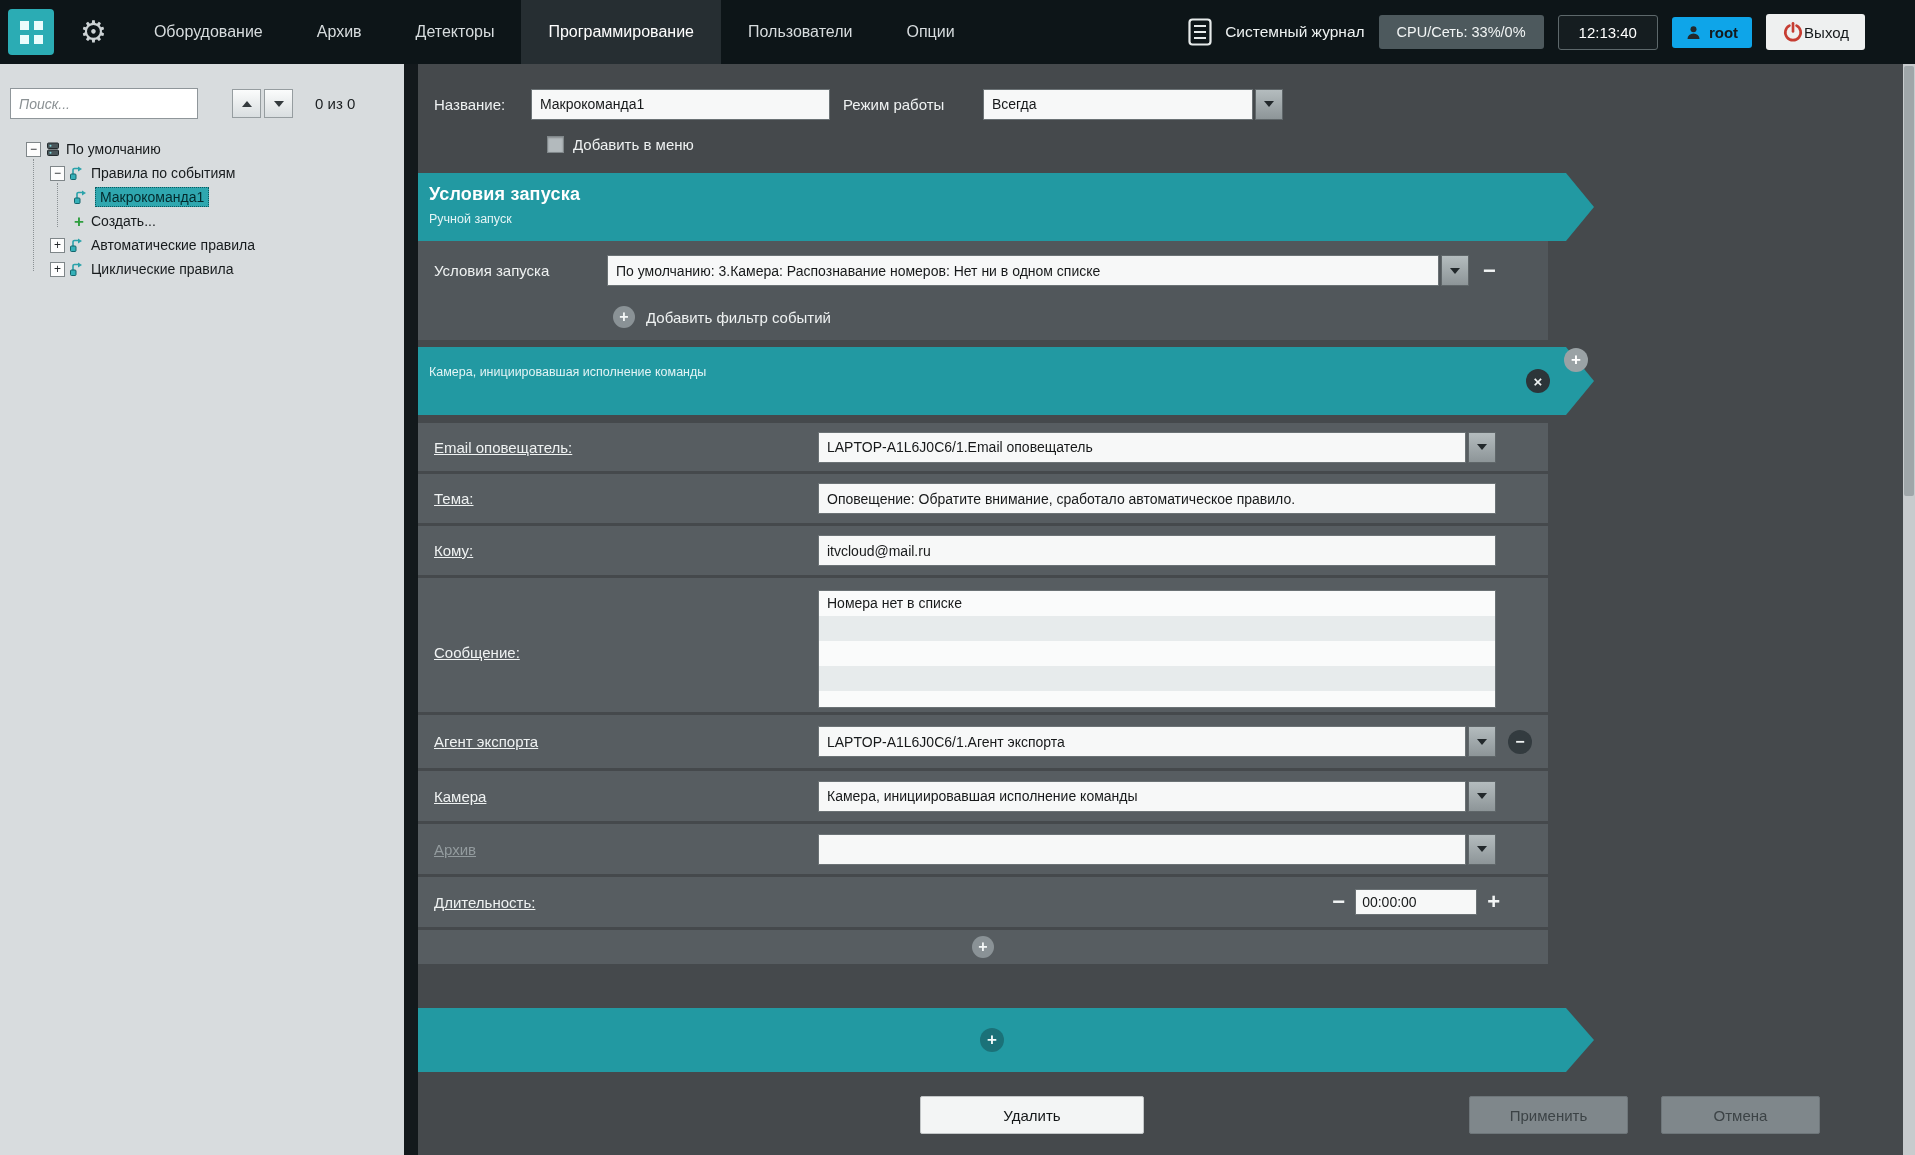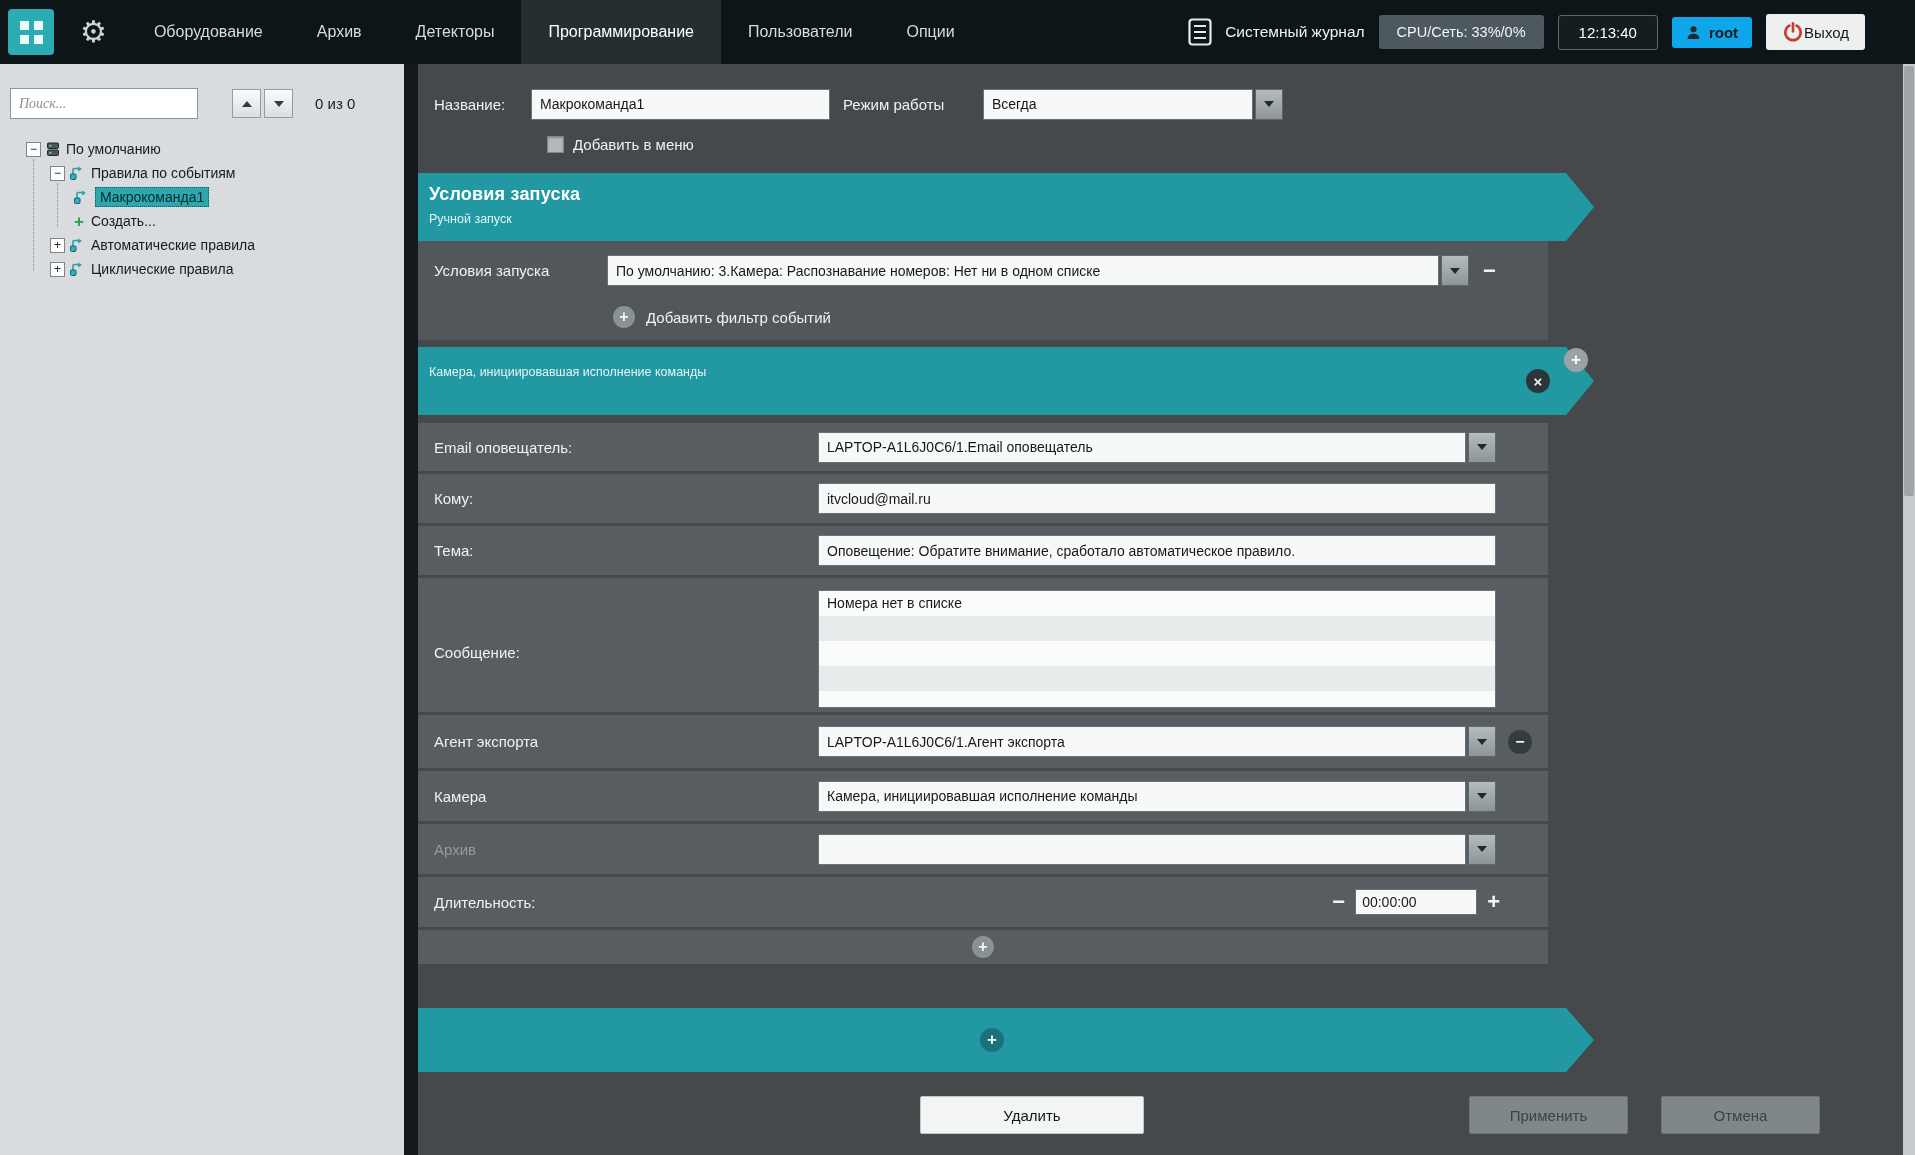--- a/index.html
+++ b/index.html
@@ -58,21 +58,21 @@
   
   .sidebar {
     position: absolute; left: 0; top: 64px; width: 404px; bottom: 0;
     background: #d8dcde; z-index: 4;
   }
   .side-divider { position: absolute; left: 404px; top: 64px; width: 14px; bottom: 0; background: #13191c; z-index: 4; }
 
   .search-row { display: flex; align-items: center; margin: 24px 10px 0 10px; }
   .search-input {
     width: 188px; height: 31px; border: 1px solid #8f969a; background: #ffffff;
-    padding: 7px 8px; font-size: 14px; color: #2b2f31; font-family: Liberation Serif, serif;
+    padding: 7px 8px; font-size: 14px; color: #2b2f31; font-family: Liberation Sans, sans-serif;
   }
   .search-input::placeholder { color: #8b9194; font-style: italic; }
   .spinners { display: flex; margin-left: 34px; gap: 3px; }
   .spin-btn {
     width: 29px; height: 29px; border: 1px solid #969da0;
     background: linear-gradient(#fbfcfc, #d9dee0);
     display: grid; place-items: center; cursor: pointer;
   }
   .tri-up { width: 0; height: 0; border-left: 5px solid transparent; border-right: 5px solid transparent; border-bottom: 6px solid #343a3d; }
   .tri-dn { width: 0; height: 0; border-left: 5px solid transparent; border-right: 5px solid transparent; border-top: 6px solid #343a3d; }
@@ -157,21 +157,21 @@
     display: grid; place-items: center; font-size: 15px; font-weight: bold; cursor: pointer;
   }
   .outside-plus {
     position: absolute; left: 1146px; top: 1px; width: 24px; height: 24px;
     border-radius: 50%; background: #9aa2a5; color: #ffffff;
     display: grid; place-items: center; font-size: 17px; font-weight: bold; cursor: pointer;
   }
 
   .form { margin-top: 8px; width: 1130px; }
   .frow { background: #575d61; margin-bottom: 3px; display: flex; align-items: center; padding-left: 16px; }
-  .flbl { width: 384px; flex: none; font-size: 15px; color: #eff2f2; }
+  .flbl { width: 384px; flex: none; font-size: 15px; color: #eff2f2; text-decoration: underline; }
   .h48 { height: 48px; } .h49 { height: 49px; } .h50 { height: 50px; }
   .h53 { height: 53px; } .h54 { height: 50px; }
   .dd-form .dd-field { width: 648px; }
   .input-form { width: 678px; }
   .msg-row { height: 134px; align-items: center; }
   .msg-row .flbl { padding-top: 14px; }
   .msg {
     width: 678px; height: 118px; margin-top: 8px; border: 1px solid #6b7275;
     background: repeating-linear-gradient(#fafbfb 0 25px, #e7ebec 25px 50px);
     font-size: 14px; padding: 4px 8px; resize: none; font-family: inherit; color: #17191a;
@@ -394,27 +394,27 @@
       <span class="flbl">Email оповещатель:</span>
       <div class="dd dd-form">
         <span class="dd-field">LAPTOP-A1L6J0C6/1.Email оповещатель</span>
         <span class="dd-btn">
             <span class="tri-down"></span>
           </span>
       </div>
     </div>
 
     <div class="frow h49">
+      <span class="flbl">Тема:</span>
+      <input class="text-field input-form" type="text" value="Оповещение: Обратите внимание, сработало автоматическое правило." style="">
+    </div>
+
+    <div class="frow h49">
       <span class="flbl">Кому:</span>
       <input class="text-field input-form" type="text" value="itvcloud@mail.ru" style="">
-    </div>
-
-    <div class="frow h49">
-      <span class="flbl">Тема:</span>
-      <input class="text-field input-form" type="text" value="Оповещение: Обратите внимание, сработало автоматическое правило." style="">
     </div>
 
     <div class="frow msg-row">
       <span class="flbl">Сообщение:</span>
       <textarea class="msg" style="">Номера нет в списке</textarea>
     </div>
 
     <div class="frow h53">
       <span class="flbl">Агент экспорта</span>
       <div class="dd dd-form">

